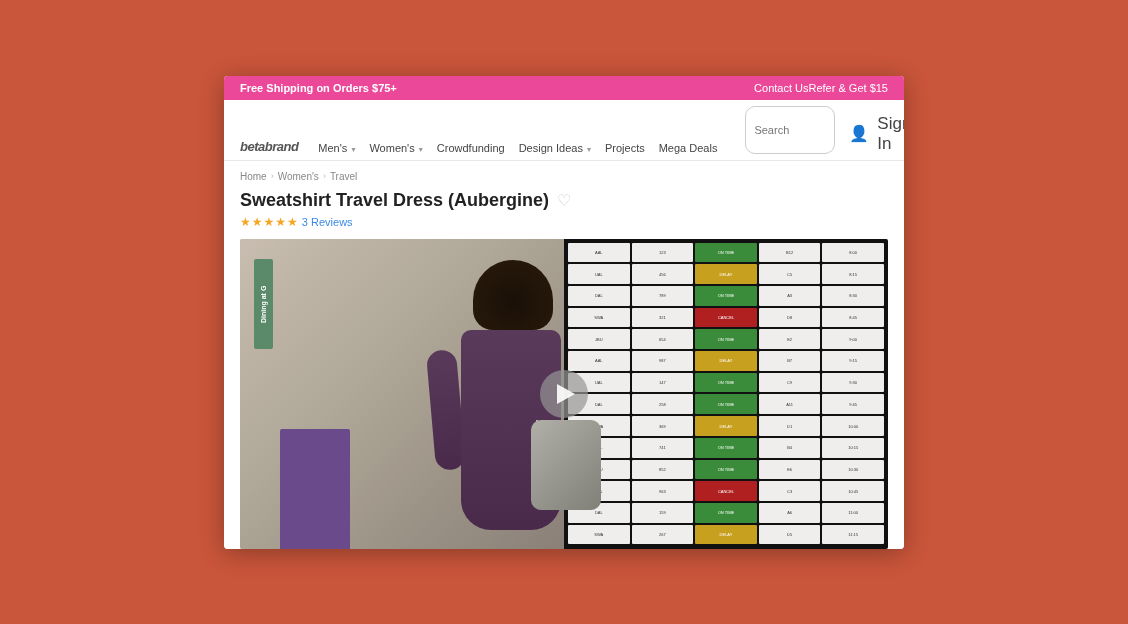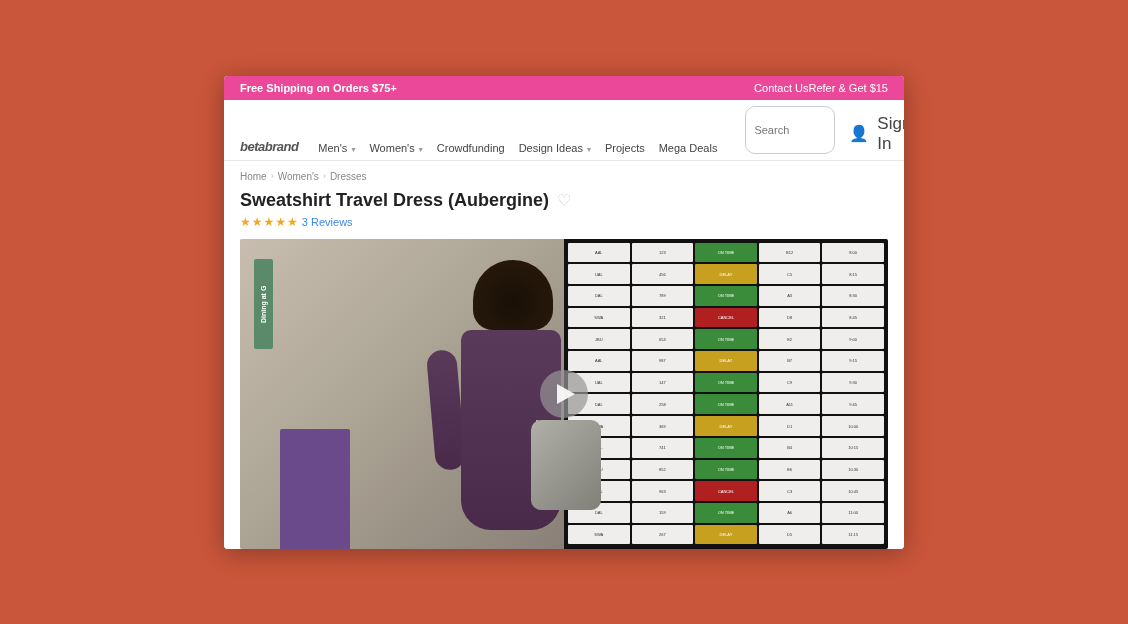--- a/index.html
+++ b/index.html
@@ -384,21 +384,21 @@
     </div>
   </div>
 
   <div class="content-area">
 
     <div class="breadcrumb">
       <a>Home</a>
       <span class="breadcrumb-sep">›</span>
       <a>Women's</a>
       <span class="breadcrumb-sep">›</span>
-      <a>Dresses</a>
+      <a>Travel</a>
     </div>
 
     <div class="product-title-row">
       <h1 class="product-title">Sweatshirt Travel Dress (Aubergine)</h1>
       <span class="wishlist-icon">♡</span>
     </div>
 
 
     <div class="stars-row">
       <div class="stars">

